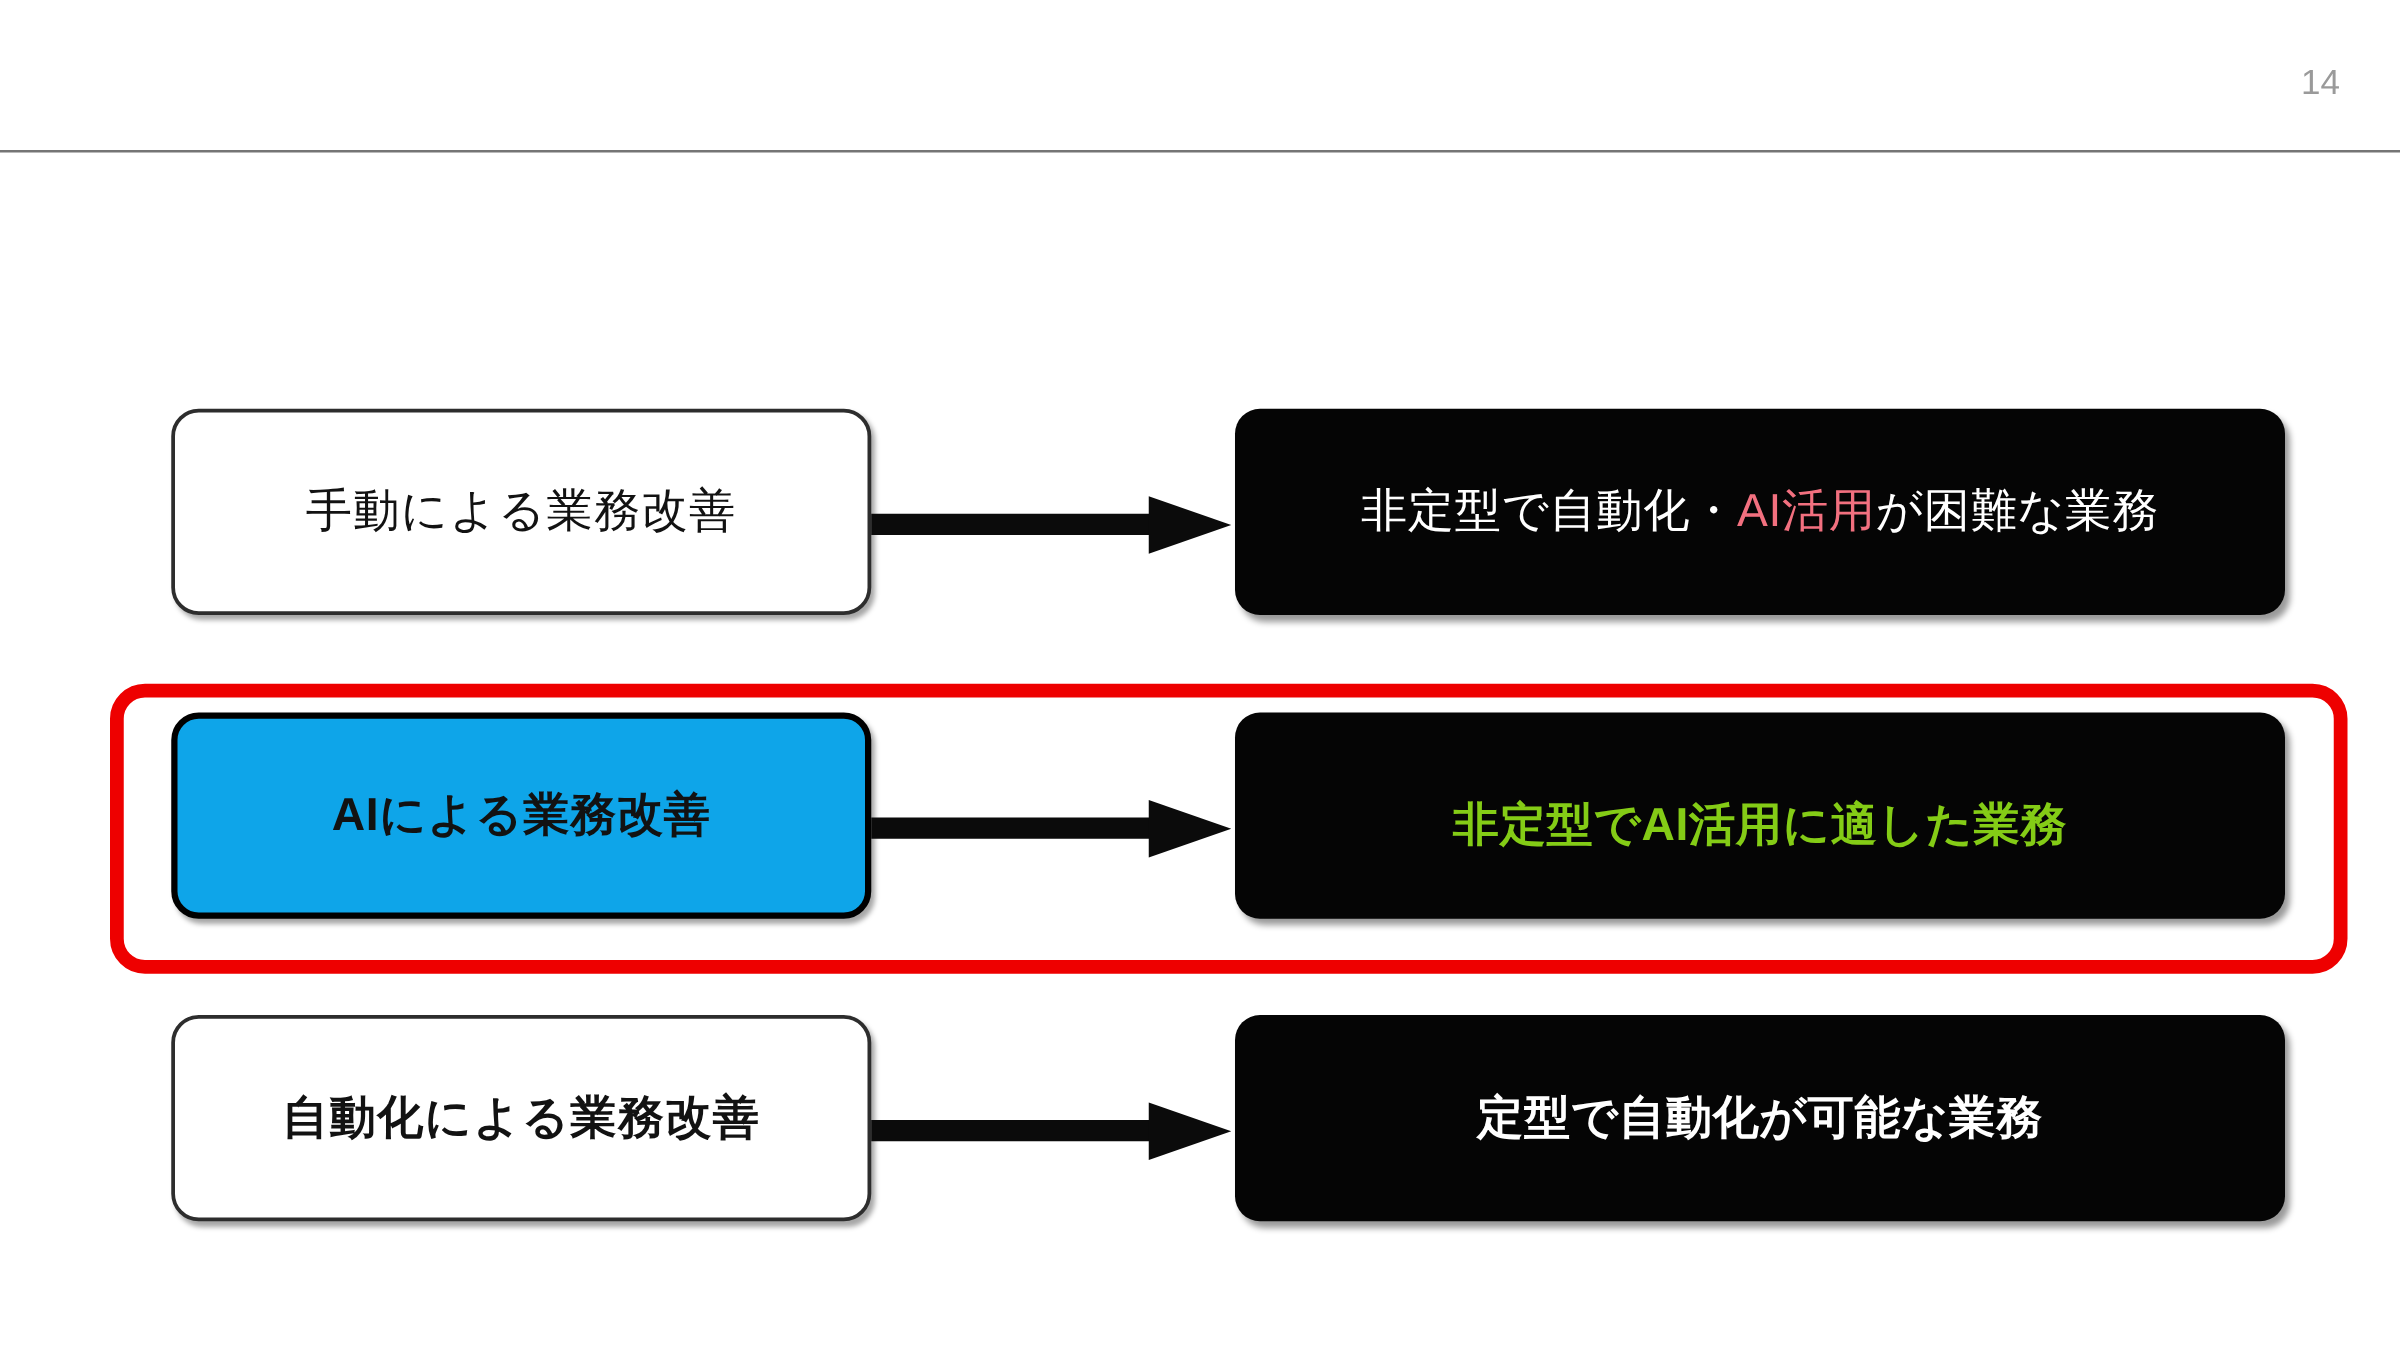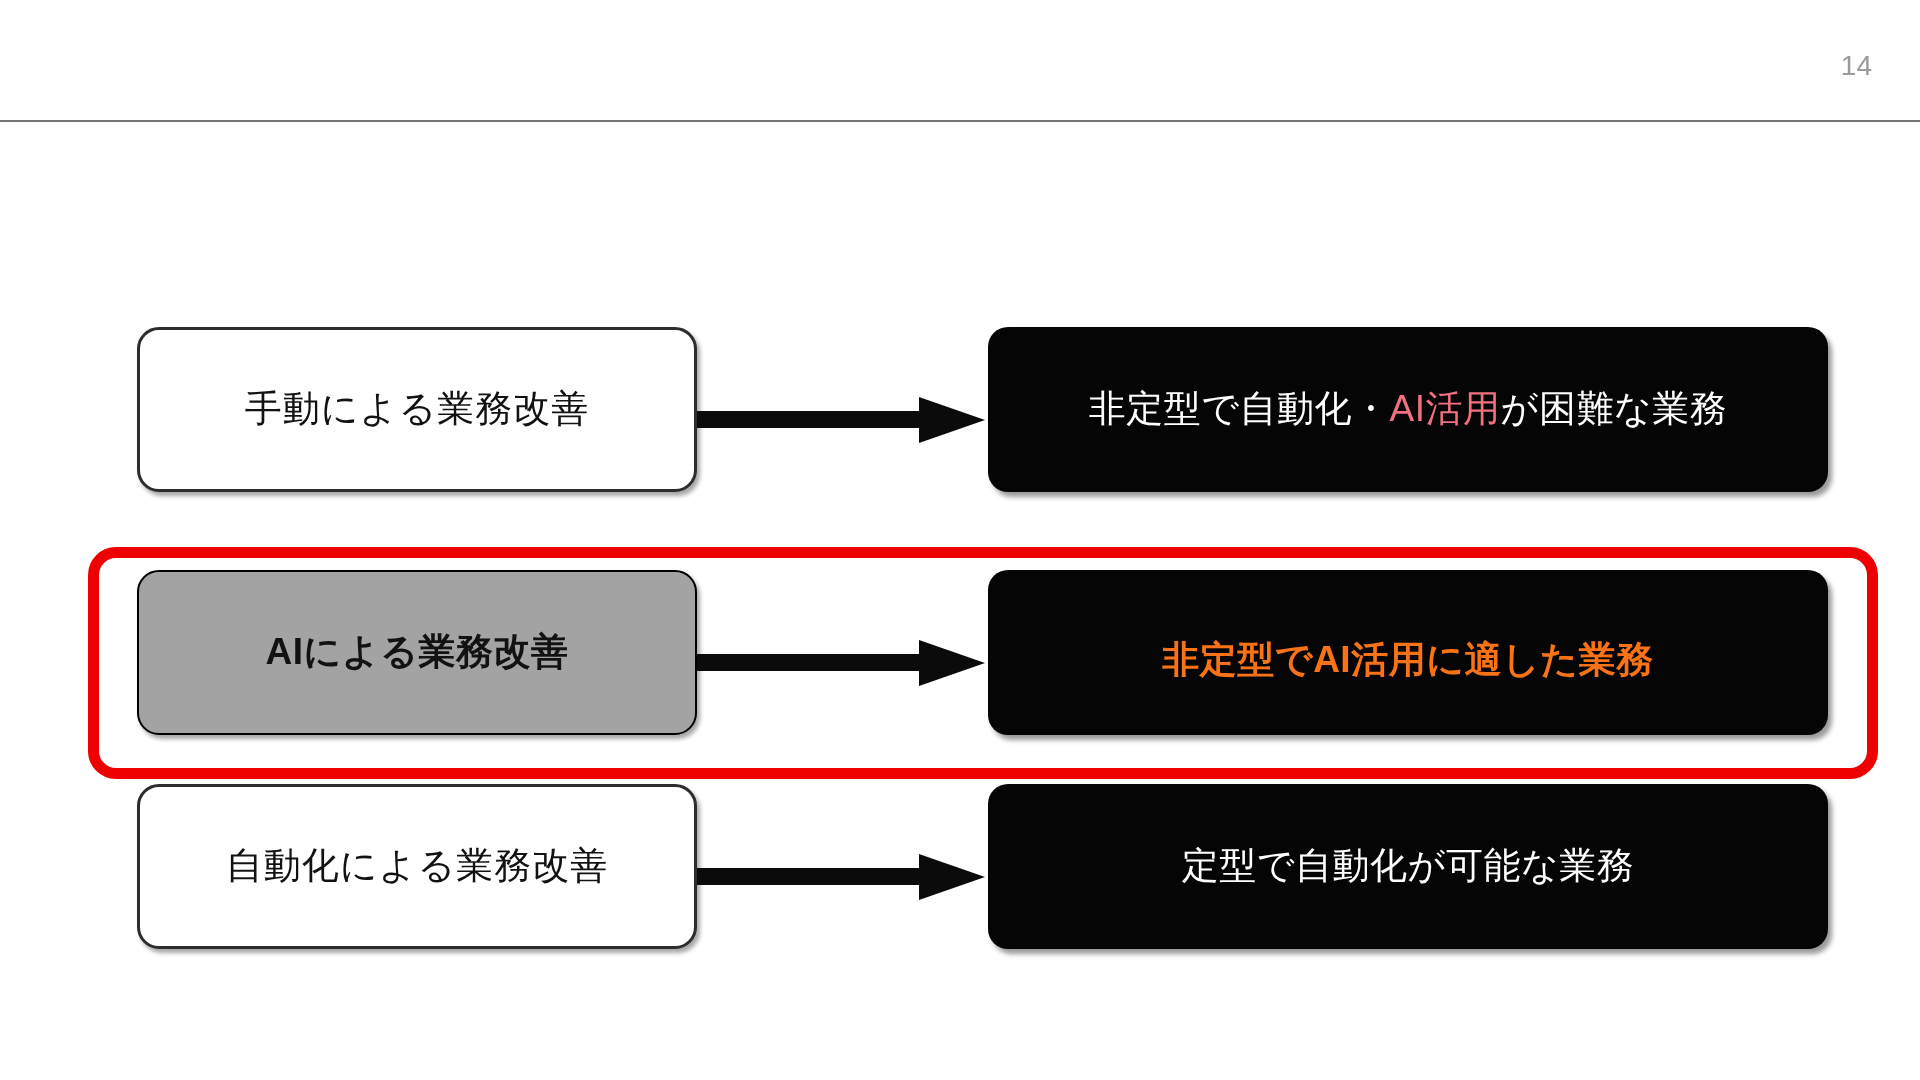--- a/index.html
+++ b/index.html
@@ -63,21 +63,21 @@
   }
 
   .row {
     position: absolute;
     left: 0;
     width: 1920px;
     height: 190px;
   }
   .row-1 { top: 205px; }
   .row-2 { top: 448px; }
-  .row-3 { top: 662px; }
+  .row-3 { top: 690px; font-weight: bold; }
 
   
   .highlight-ring {
     position: absolute;
     left: 88px;
     top: 425px;
     width: 1790px;
     height: 232px;
     border: 11px solid #ee0000;
     border-radius: 28px;
@@ -98,22 +98,22 @@
     align-items: center;
     justify-content: center;
     text-align: center;
     box-shadow: 3px 4px 4px rgba(0,0,0,0.35);
   }
   .left-box.plain {
     background: #ffffff;
     border: 3px solid #2d2d2d;
   }
   .left-box.green {
-    background: #a3a3a3;
-    border: 2px solid #000000;
+    background: #0ea5e9;
+    border: 5px solid #000000;
     text-align: center;
   }
   .left-box-label {
     font-size: 37px;
     color: #121212;
     line-height: 1.25;
     letter-spacing: 1px;
   }
   .left-box.green .left-box-label {
     font-weight: bold;
@@ -171,21 +171,21 @@
   }
   .right-box-label.bold {
     font-weight: bold;
   }
   .accent {
     font-weight: normal;
     color: #f2707f;
   }
   .accent-all {
     font-weight: bold;
-    color: #f97316;
+    color: #84cc16;
     margin-top: 16px;
   }
 </style>
 </head>
 <body>
 
 <div class="slide-header">
   <div class="page-number">14</div>
   <div class="header-rule"></div>
 </div>

